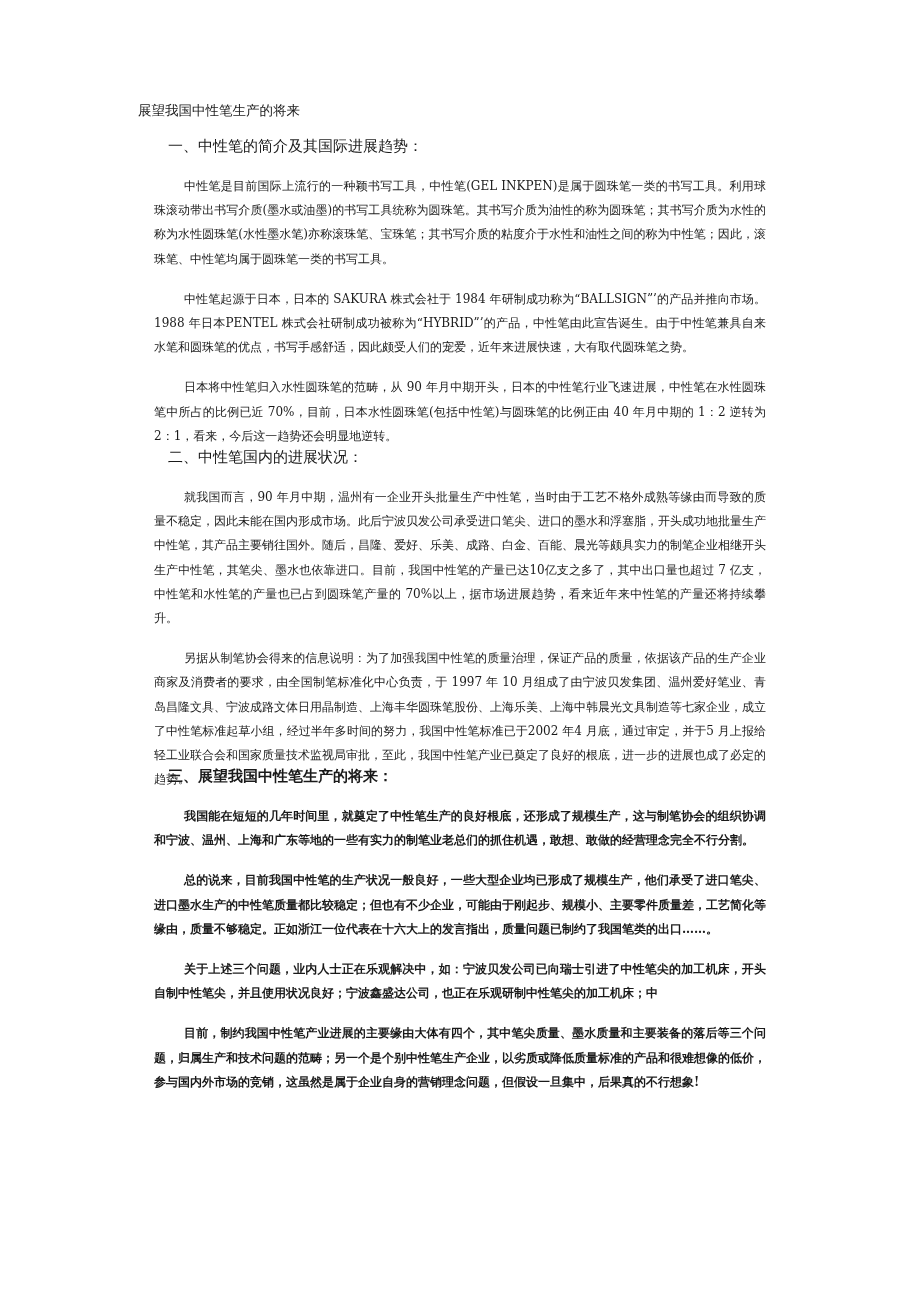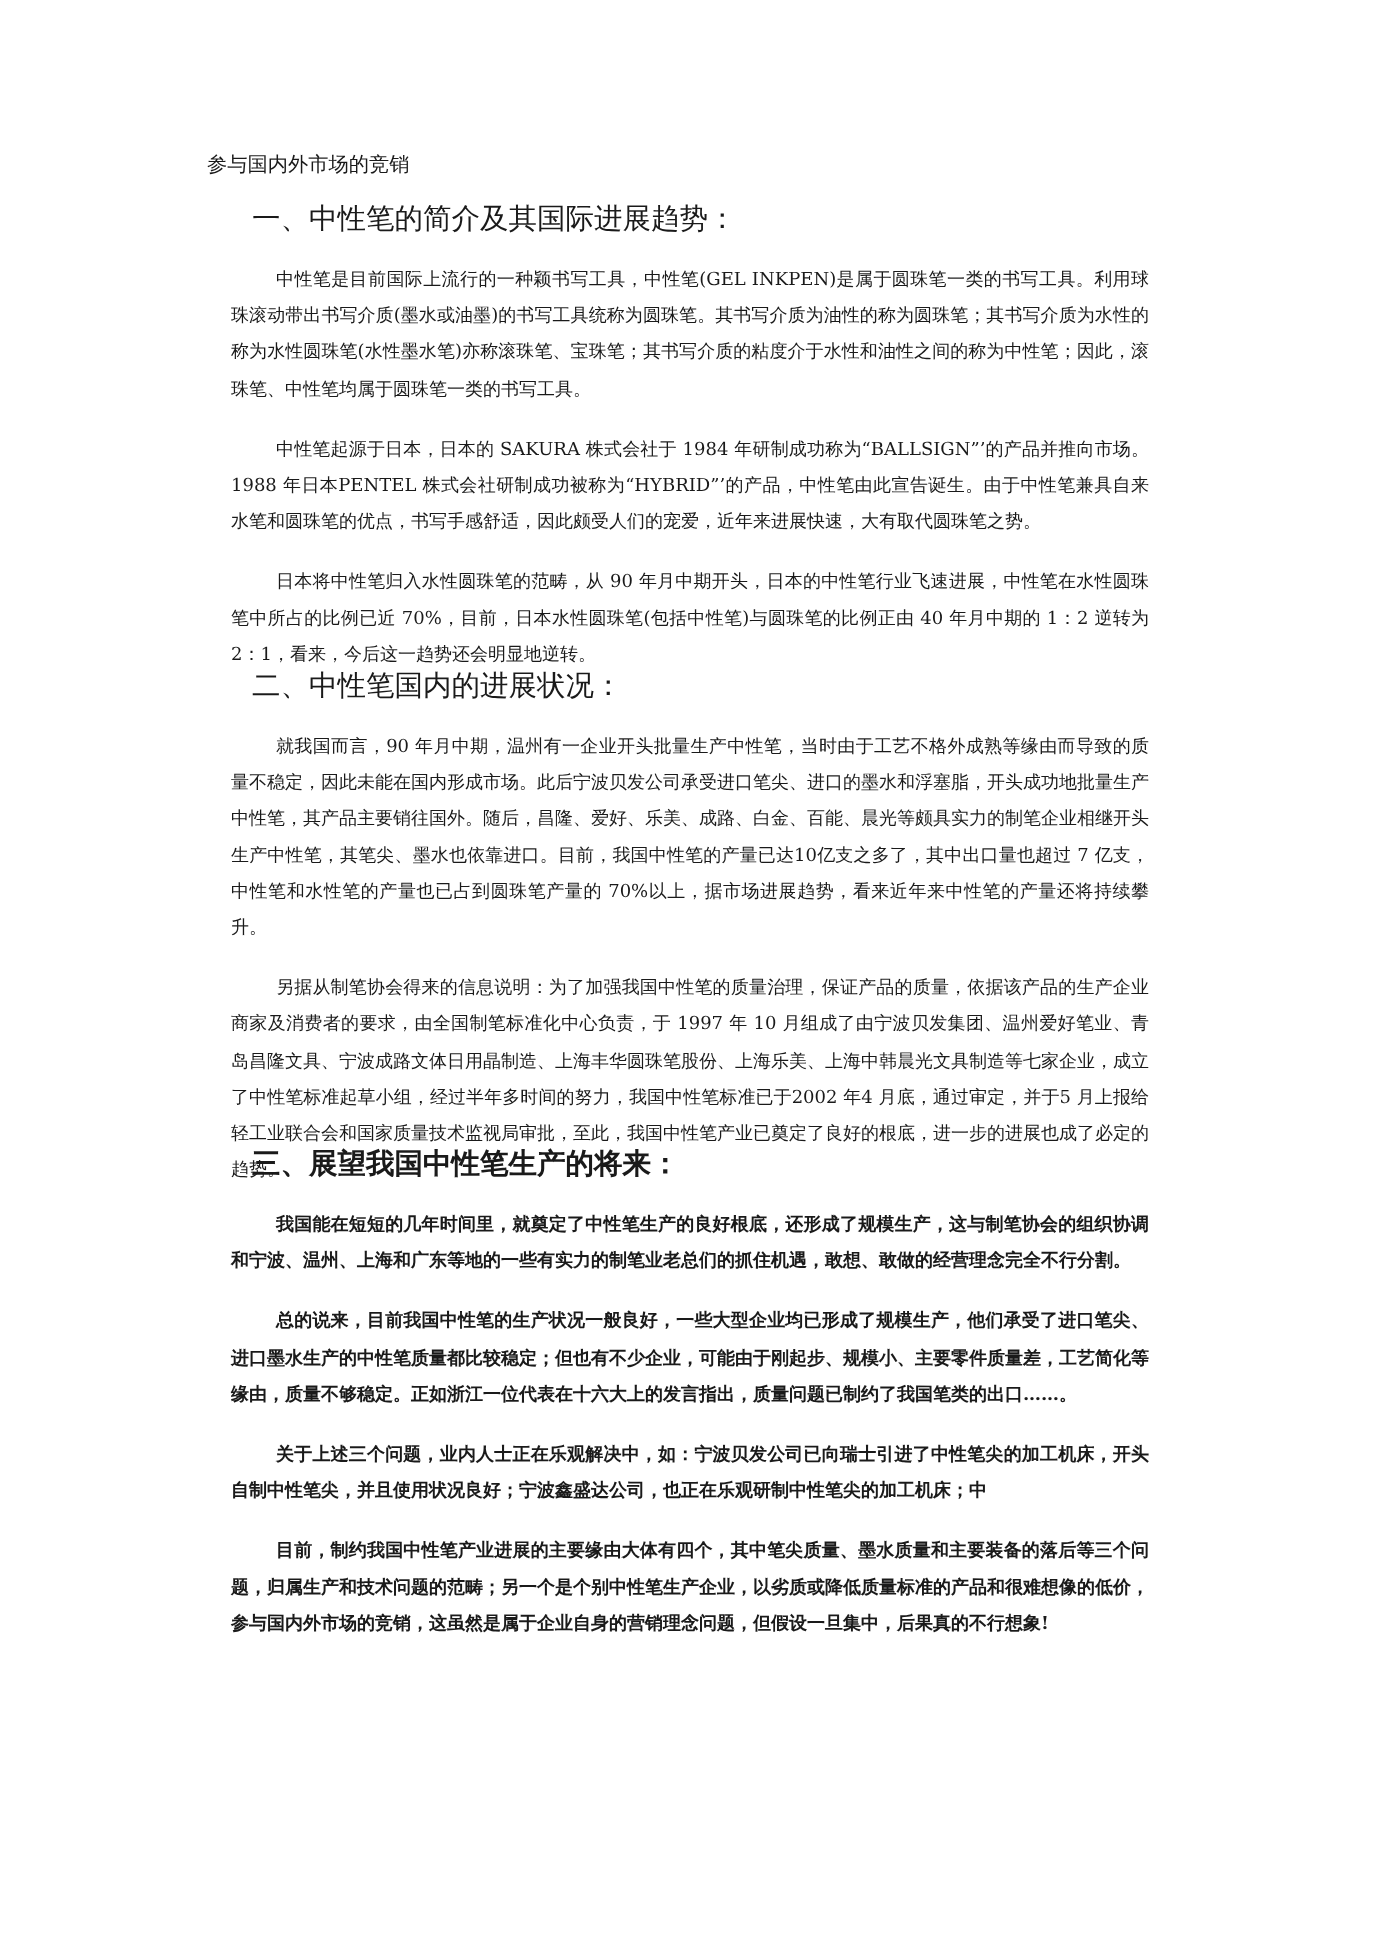--- a/index.html
+++ b/index.html
@@ -28,21 +28,21 @@
       font-size: 13.5px;
       line-height: 18px;
       white-space: nowrap;
     }
     .section {
       position: absolute;
       left: 0;
       width: 644px;
     }
     .section-heading {
-      font-size: 19px;
+      font-size: 15px;
       line-height: 24px;
       height: 24px;
       padding-left: 30px;
       white-space: nowrap;
     }
     .para {
       font-size: 12px;
       line-height: 24.2px;
       text-indent: 30px;
       text-align: justify;
@@ -52,21 +52,21 @@
     }
     #sec1 { top: 134px; }
     #sec2 { top: 445px; }
     #sec3 { top: 764px; font-weight: bold; }
   </style>
 </head>
 <body>
 
 <div class="page">
 
-  <div class="doc-title">参与国内外市场的竞销</div>
+  <div class="doc-title">展望我国中性笔生产的将来</div>
 
   <div class="section" id="sec1">
     <div class="section-heading">一、中性笔的简介及其国际进展趋势：</div>
     <p class="para">中性笔是目前国际上流行的一种颖书写工具，中性笔(GEL INKPEN)是属于圆珠笔一类的书写工具。利用球珠滚动带出书写介质(墨水或油墨)的书写工具统称为圆珠笔。其书写介质为油性的称为圆珠笔；其书写介质为水性的称为水性圆珠笔(水性墨水笔)亦称滚珠笔、宝珠笔；其书写介质的粘度介于水性和油性之间的称为中性笔；因此，滚珠笔、中性笔均属于圆珠笔一类的书写工具。</p>
     <p class="para">中性笔起源于日本，日本的 SAKURA 株式会社于 1984 年研制成功称为“BALLSIGN”’的产品并推向市场。1988 年日本PENTEL 株式会社研制成功被称为“HYBRID”’的产品，中性笔由此宣告诞生。由于中性笔兼具自来水笔和圆珠笔的优点，书写手感舒适，因此颇受人们的宠爱，近年来进展快速，大有取代圆珠笔之势。</p>
     <p class="para">日本将中性笔归入水性圆珠笔的范畴，从 90 年月中期开头，日本的中性笔行业飞速进展，中性笔在水性圆珠笔中所占的比例已近 70%，目前，日本水性圆珠笔(包括中性笔)与圆珠笔的比例正由 40 年月中期的 1：2 逆转为 2：1，看来，今后这一趋势还会明显地逆转。</p>
   </div>
 
   <div class="section" id="sec2">
     <div class="section-heading">二、中性笔国内的进展状况：</div>

